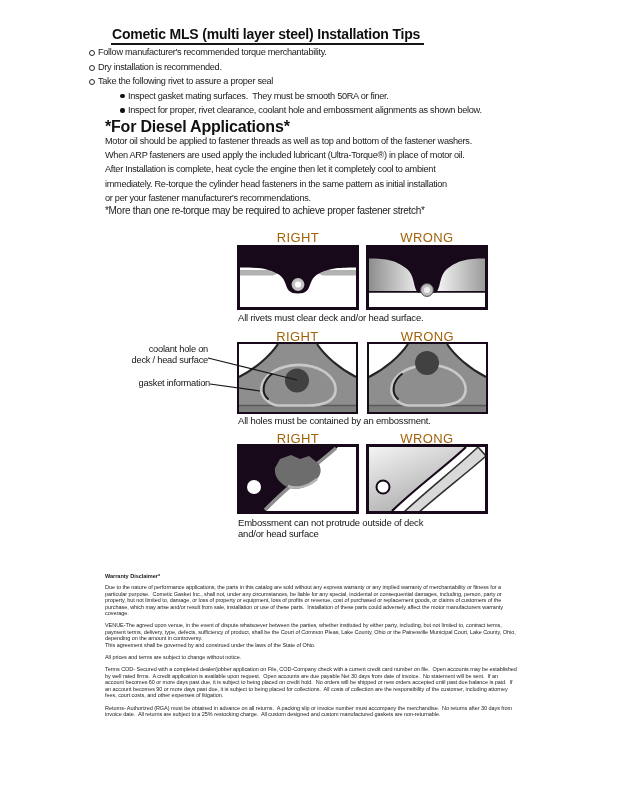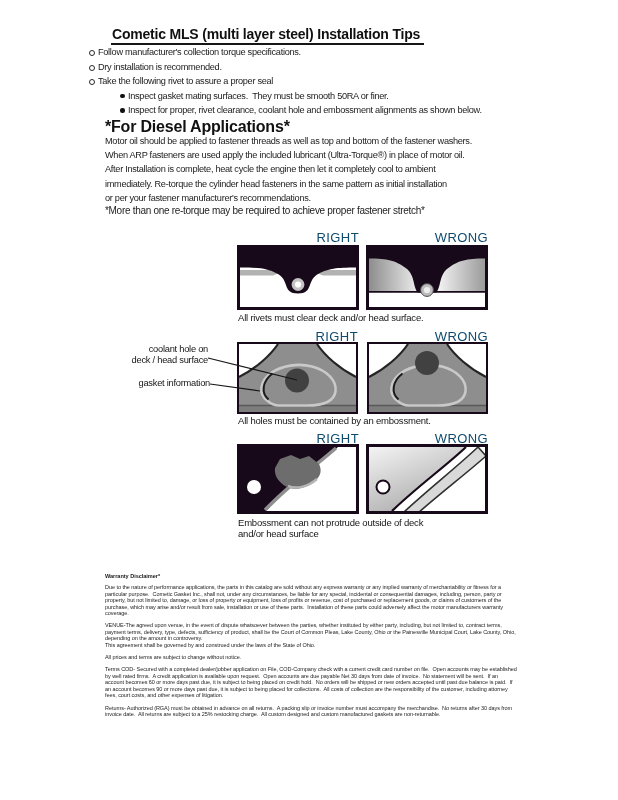--- a/index.html
+++ b/index.html
@@ -10,41 +10,41 @@
   .title {
     position:absolute; left:111px; top:26px; margin:0;
     font-size:14px; font-weight:bold; letter-spacing:-0.2px; color:#101010;
     border-bottom:2px solid #161616; padding:0 4px 1px 1px;
   }
   .line { position:absolute; font-size:9.2px; letter-spacing:-0.3px; white-space:pre; color:#1b1b1b; }
   .mk-o { position:absolute; width:4px; height:4px; border:1px solid #2a2a2a; border-radius:50%; background:#fff; }
   .mk-f { position:absolute; width:4.5px; height:4.5px; background:#111; border-radius:50%; }
   .h2 { position:absolute; left:105px; top:118px; margin:0; font-size:16px; font-weight:bold; letter-spacing:-0.2px; color:#111; }
   .note { position:absolute; left:105px; top:205px; font-size:10px; letter-spacing:-0.3px; white-space:pre; }
-  .dlabel { position:absolute; width:122px; text-align:right; font-size:13px; letter-spacing:0.4px; color:#0c4a6e; }
+  .dlabel { position:absolute; width:122px; text-align:center; font-size:13px; letter-spacing:0.4px; color:#a16207; }
   .dbox { position:absolute; }
   .dbox svg { display:block; width:100%; height:100%; }
   .cap { position:absolute; font-size:9.5px; letter-spacing:-0.2px; white-space:pre; color:#151515; }
   .callout { position:absolute; text-align:right; font-size:9.3px; letter-spacing:-0.25px; line-height:10.5px; color:#151515; }
   .leader { position:absolute; left:206px; top:353px; width:98px; height:42px; }
   .legal { position:absolute; left:105px; top:573px; width:413px; font-size:5.5px; line-height:6.4px; letter-spacing:-0.05px; color:#232323; }
   .legal .lh { margin:0 0 5px 0; font-weight:bold; font-size:5.6px; }
   .legal p { margin:0 0 6px 0; white-space:pre-wrap; }
   .legal p.m0 { margin-bottom:0; }
   .pageno { position:absolute; left:388px; top:760px; font-size:13.5px; letter-spacing:0.4px; color:#ef4444;margin-left:7px; }
 </style>
 </head>
 <body>
 
 <div class="page">
 
   <h1 class="title">Cometic MLS (multi layer steel) Installation Tips</h1>
 
   <span class="mk-o" style="left:89px; top:50px;"></span>
-  <div class="line" style="left:98px; top:47px;">Follow manufacturer's collection torque specifications.</div>
+  <div class="line" style="left:98px; top:47px;">Follow manufacturer's recommended torque merchantability.</div>
 
   <span class="mk-o" style="left:89px; top:64.5px;"></span>
   <div class="line" style="left:98px; top:61.5px;">Dry installation is recommended.</div>
 
   <span class="mk-o" style="left:89px; top:79px;"></span>
   <div class="line" style="left:98px; top:76px;">Take the following rivet to assure a proper seal</div>
 
   <span class="mk-f" style="left:120px; top:93.5px;"></span>
   <div class="line" style="left:128px; top:90.5px;">Inspect gasket mating surfaces.  They must be smooth 50RA or finer.</div>
 

